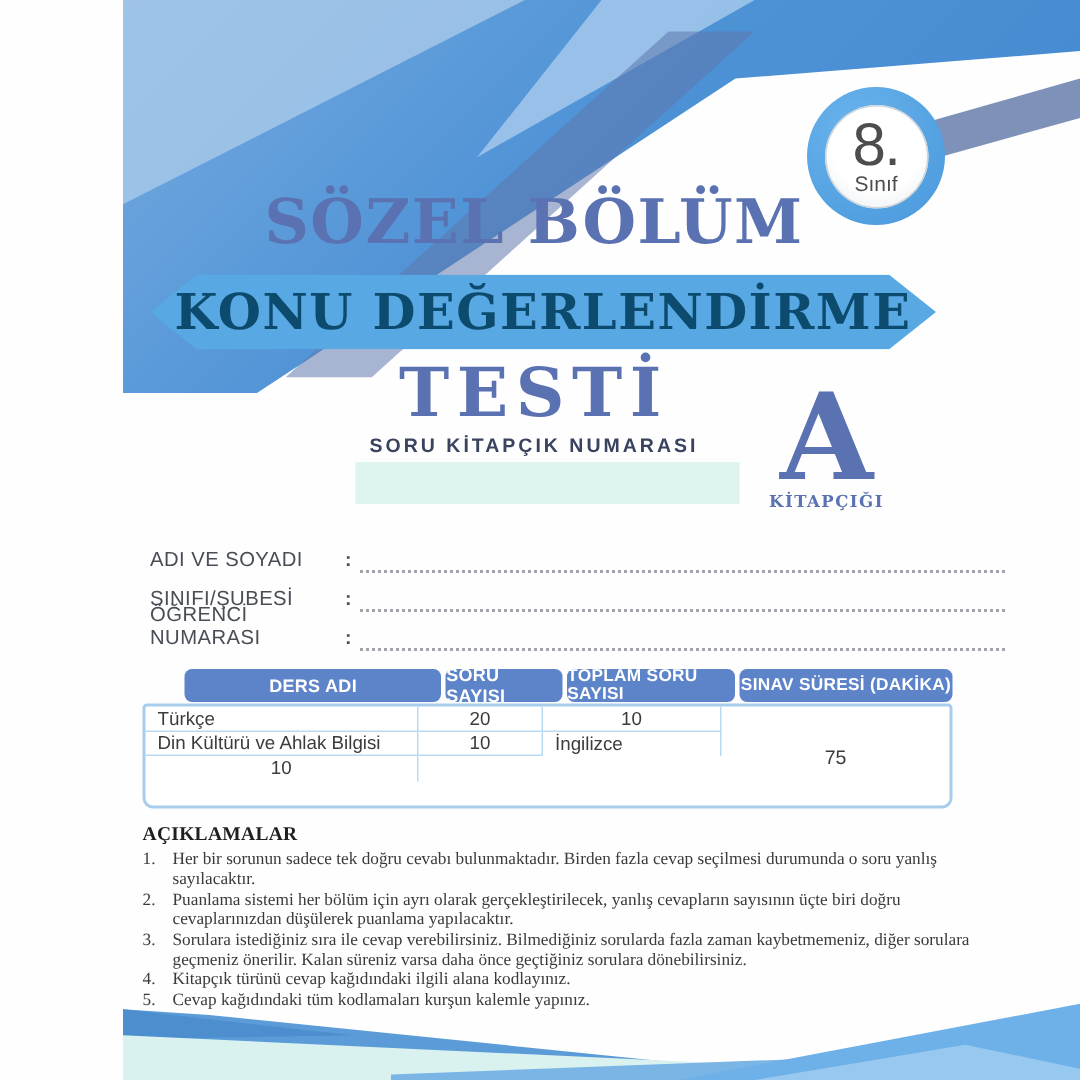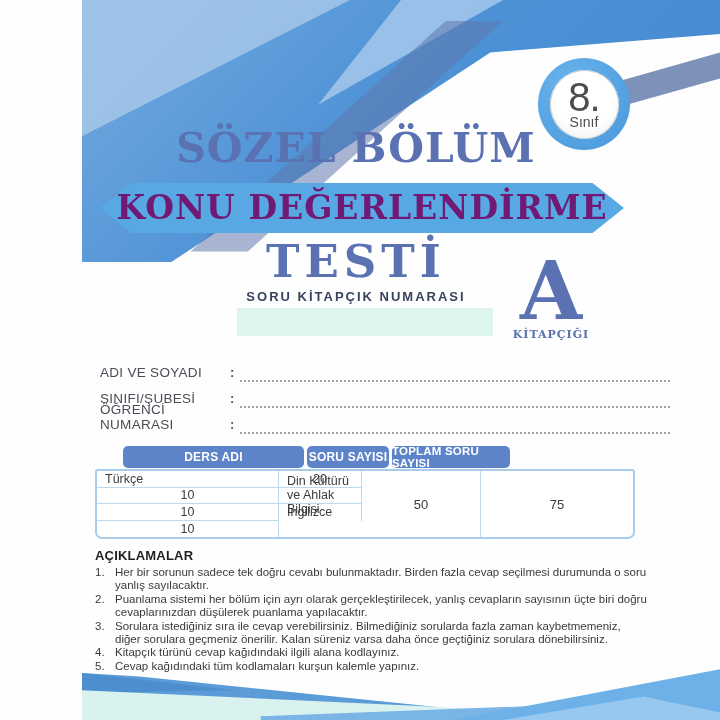--- a/index.html
+++ b/index.html
@@ -36,21 +36,21 @@
          box-shadow:inset 0 0 0 1px #cdd4d9;
          display:flex;flex-direction:column;align-items:center;justify-content:center;}
   .badge-num{font-size:40px;line-height:34px;color:#4d4d4f;letter-spacing:-1px;}
   .badge-word{font-size:14px;line-height:14px;color:#4d4d4f;margin-top:1px;}
 
   
   .section-title{position:absolute;left:82px;top:124px;width:548px;text-align:center;
          font-size:41px;letter-spacing:1px;color:#5a71b2;}
   .banner{position:absolute;left:100px;top:183px;width:524px;height:50px;background:#57a8e3;
          clip-path:polygon(0 50%,6% 0,94% 0,100% 50%,94% 100%,6% 100%);
-         color:#701a75;font-size:33px;letter-spacing:1px;text-align:center;line-height:50px;}
+         color:#0c4a6e;font-size:33px;letter-spacing:1px;text-align:center;line-height:50px;}
   .testi{position:absolute;left:82px;top:235px;width:548px;text-align:center;
          font-size:45px;letter-spacing:5px;color:#5a71b2;}
   .booklet-no-label{position:absolute;left:82px;top:289px;width:548px;text-align:center;
          font-size:13px;font-weight:bold;letter-spacing:2px;color:#39425e;}
   .booklet-no-box{position:absolute;left:237px;top:308px;width:256px;height:28px;background:#def4ef;}
 
   .booklet{position:absolute;left:512px;top:256px;width:78px;text-align:center;color:#5a71b2;}
   .booklet-letter{font-size:80px;line-height:70px;}
   .booklet-word{font-size:11px;letter-spacing:1px;margin-top:2px;}
 
@@ -71,21 +71,21 @@
       display:grid;grid-template-columns:182px 83px 119px 1fr;grid-auto-rows:16.5px;background:#fff;}
   .td{font-size:12.5px;color:#3c3c3c;display:flex;align-items:center;}
   .td-subject{padding-left:8px;border-right:1.5px solid #badaf2;border-bottom:1.5px solid #badaf2;}
   .td-count{justify-content:center;border-right:1.5px solid #badaf2;border-bottom:1.5px solid #badaf2;}
   .no-bb{border-bottom:none;}
   .td-merged{grid-row:1/5;justify-content:center;font-size:13px;}
   .td-total{grid-column:3;border-right:1.5px solid #badaf2;}
   .td-duration{grid-column:4;}
 
   
-  .instr{position:absolute;left:95px;top:548px;width:554px;color:#333;}
+  .instr{position:absolute;left:95px;top:548px;width:554px;color:#333;font-family:Liberation Serif, serif;}
   .instr-title{font-size:13px;font-weight:bold;color:#1f1f1f;letter-spacing:.2px;margin-bottom:3px;}
   .instr-item{display:flex;font-size:11.5px;line-height:12.9px;color:#3a3a3a;margin-bottom:1px;}
   .instr-no{width:20px;flex:none;}
   .instr-text{flex:1;}
 </style>
 </head>
 <body>
 
 <div class="page">
 
@@ -131,23 +131,23 @@
       <div class="form-colon">:</div>
       <div class="form-line"></div>
     </div>
   </div>
 
   <div class="table">
     <div class="thead">
       <div class="th th1">DERS ADI</div>
       <div class="th th2">SORU SAYISI</div>
       <div class="th th3">TOPLAM SORU SAYISI</div>
+      <div class="th th4">SINAV SÜRESİ (DAKİKA)</div>
     </div>
     <div class="tbody">
-      <div class="td td-merged td-total">50</div>
       <div class="td td-merged td-duration">75</div>
 
       <div class="td td-subject">Türkçe</div>
       <div class="td td-count">20</div>
 
       <div class="td td-count">10</div>
 
       <div class="td td-subject">Din Kültürü ve Ahlak Bilgisi</div>
       <div class="td td-count">10</div>
 

